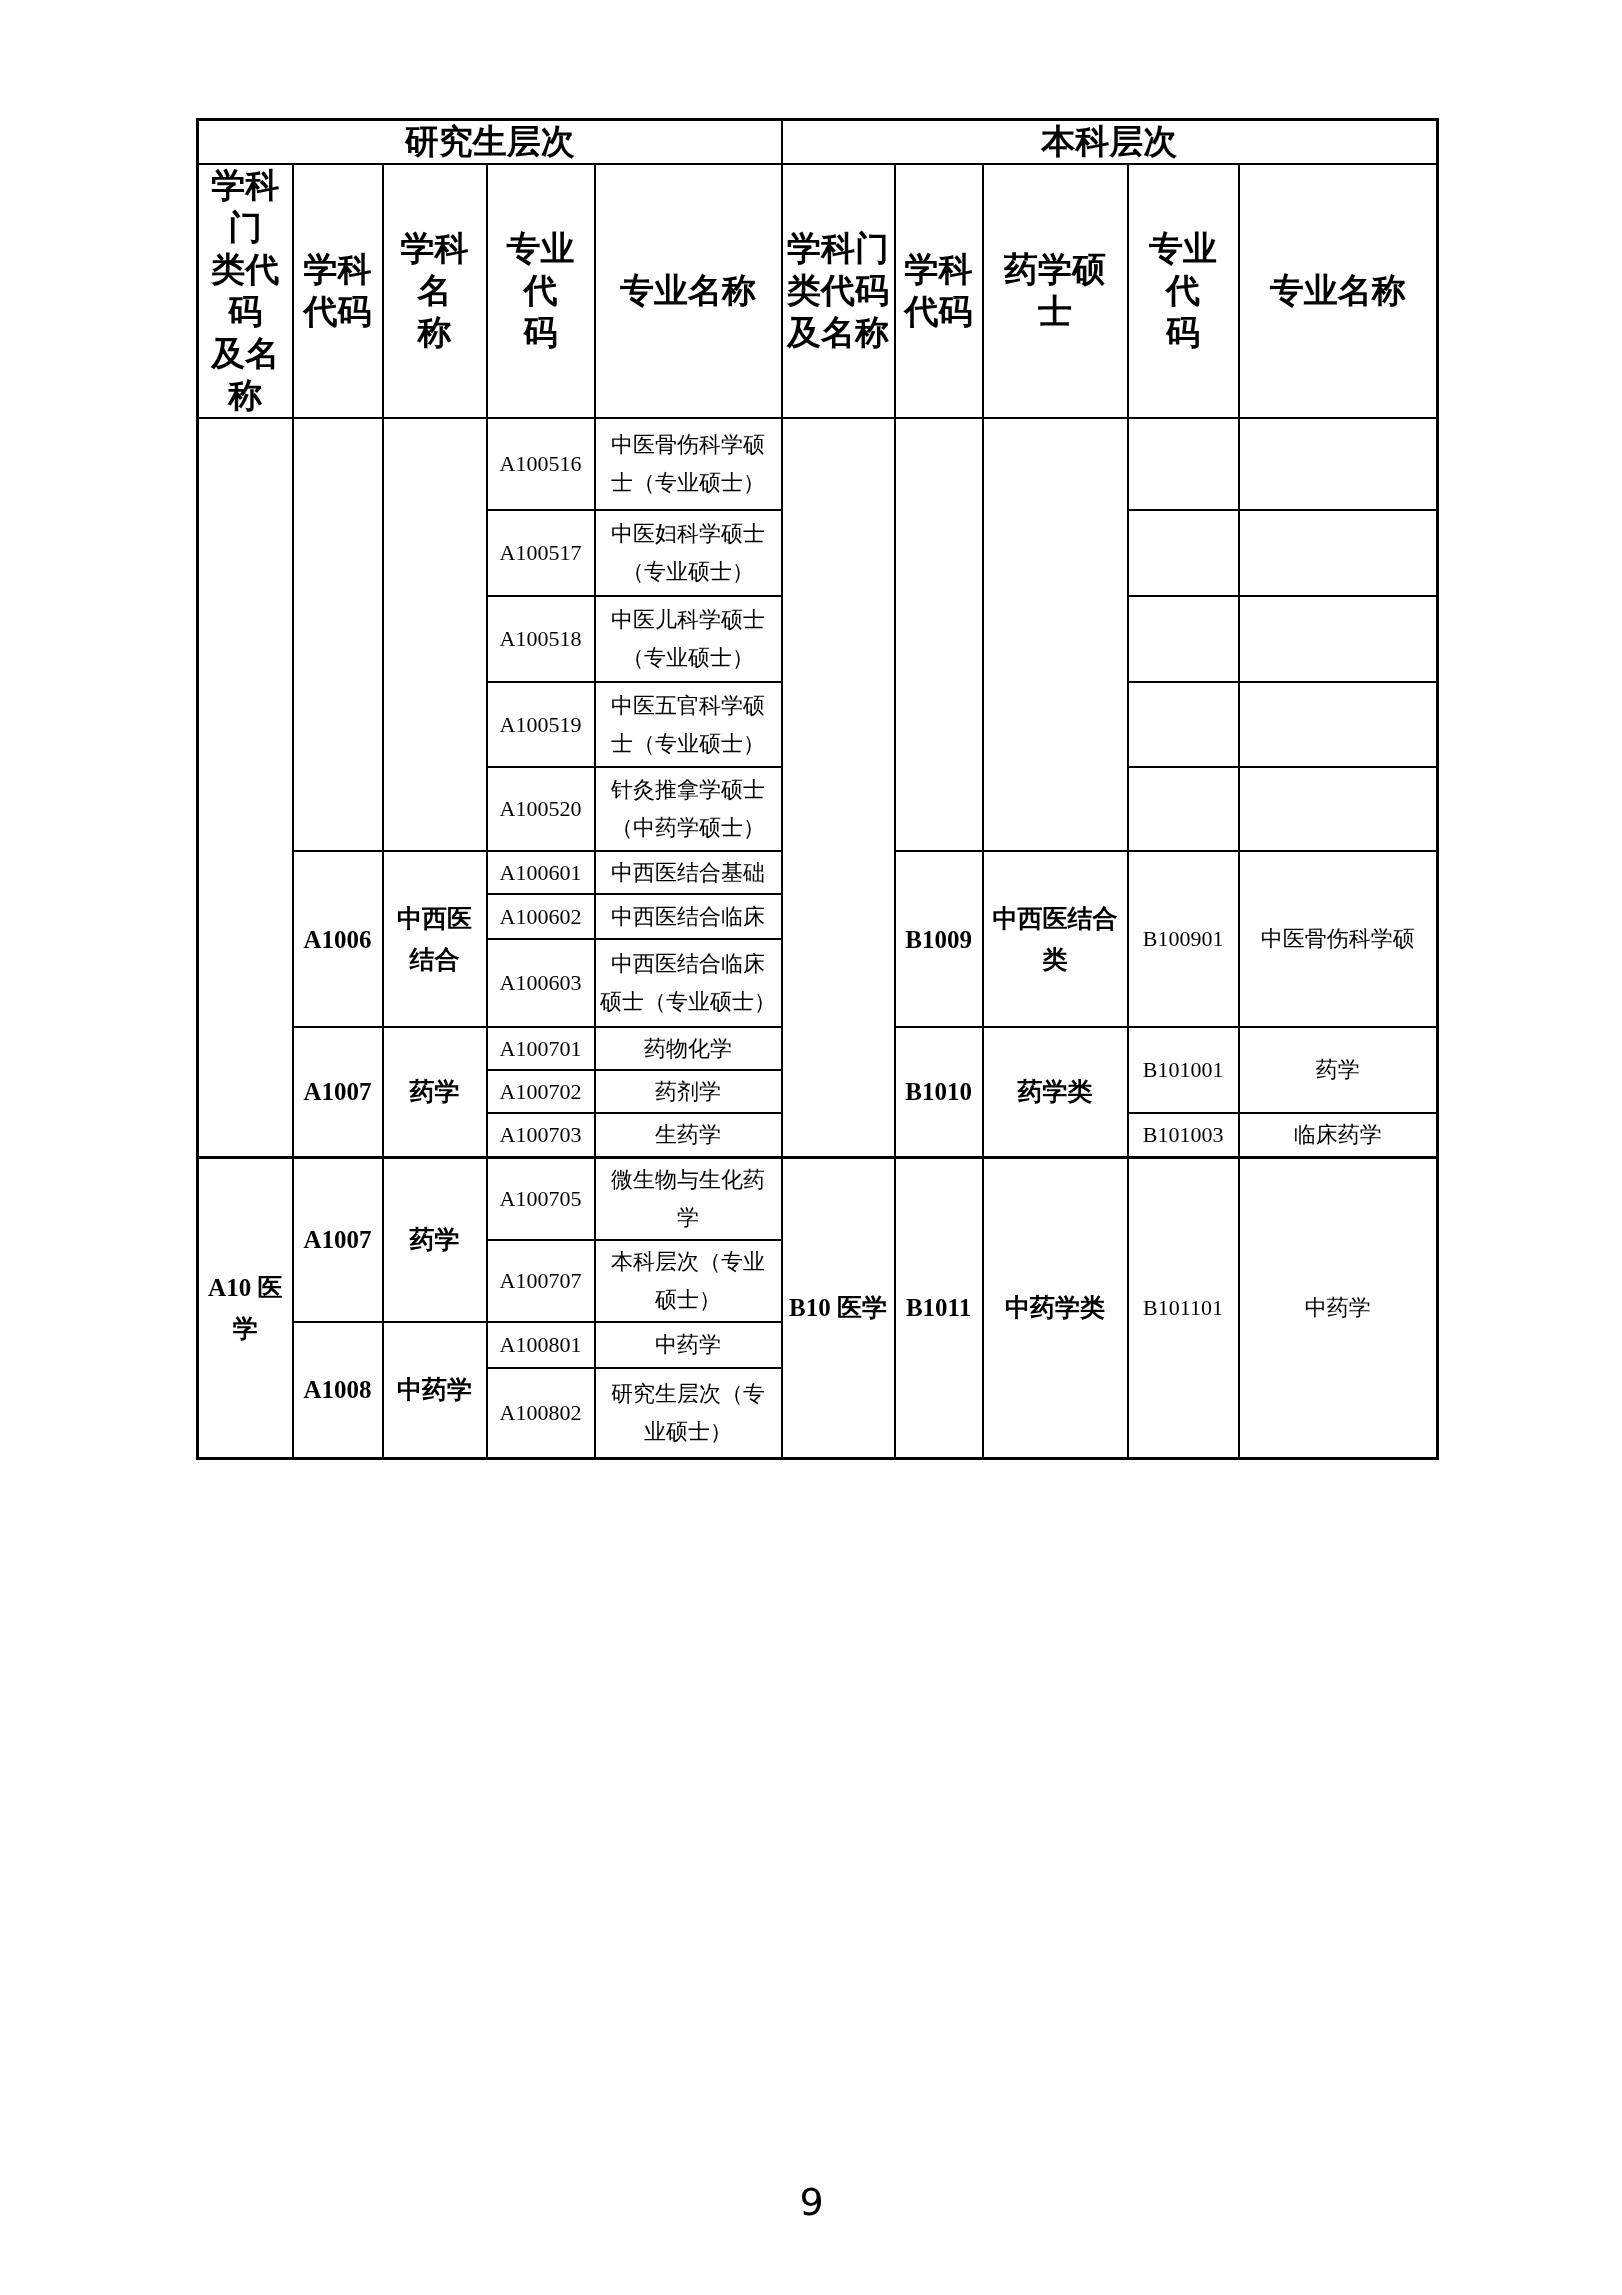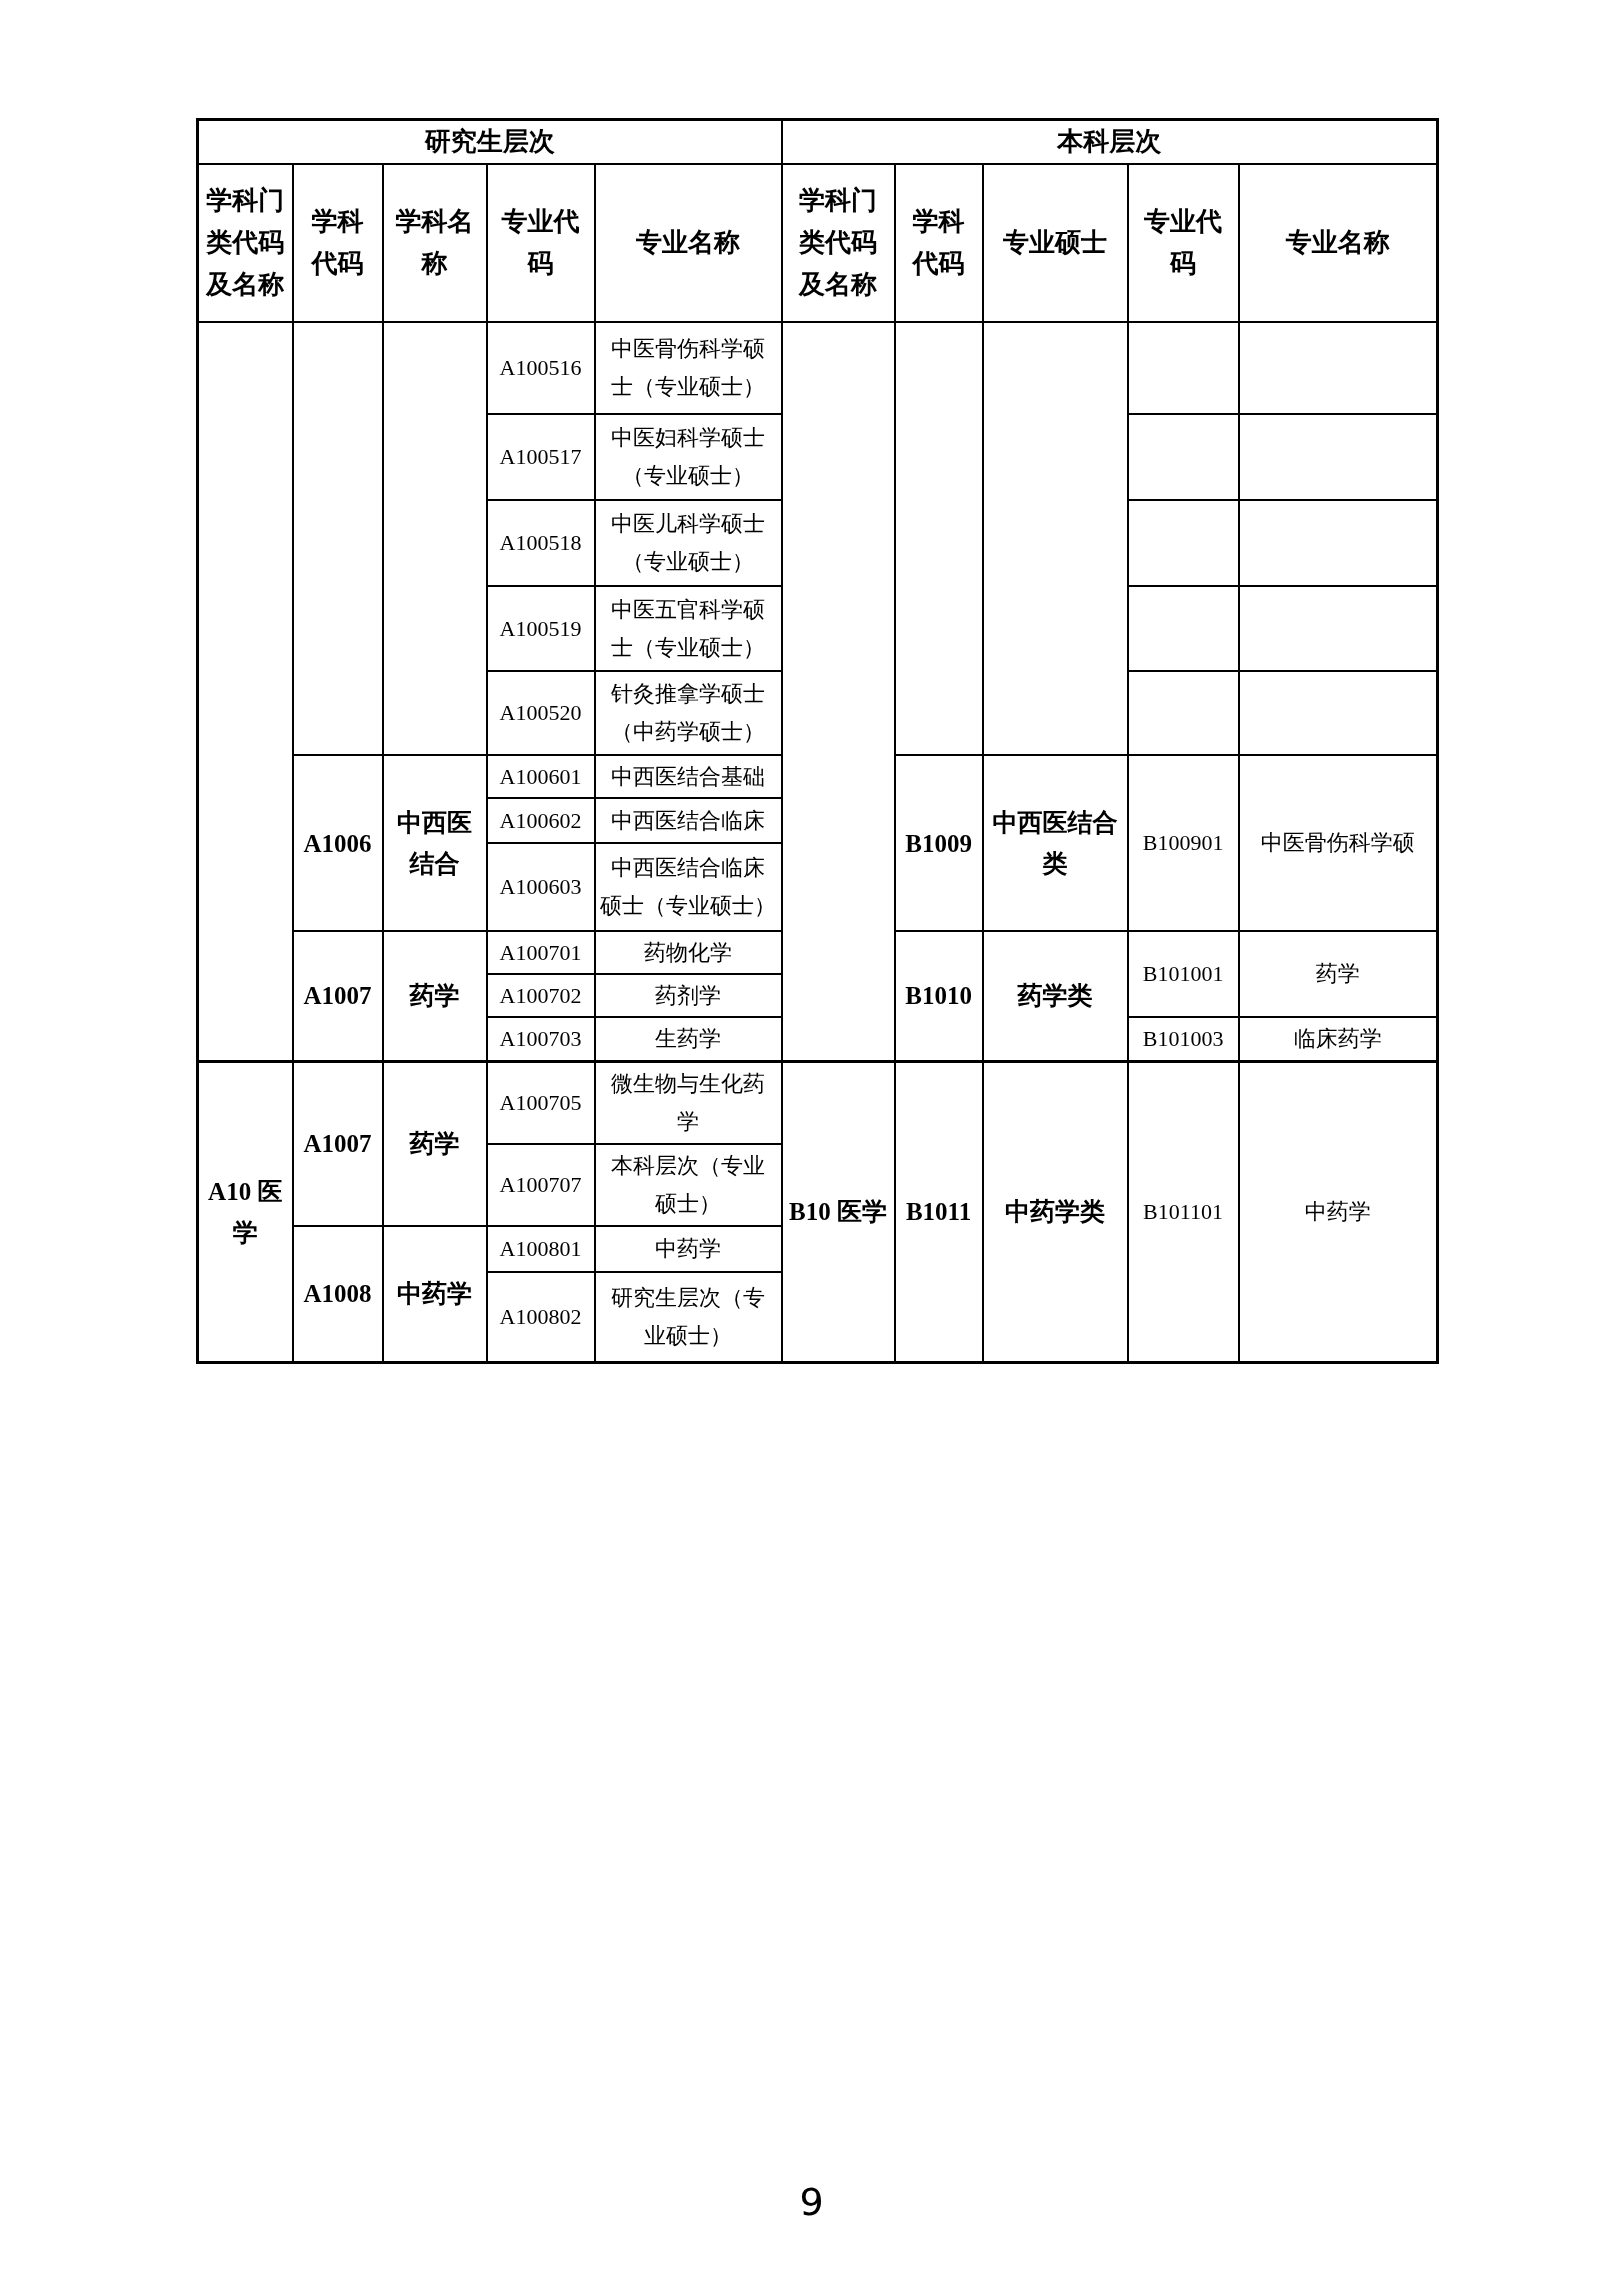--- a/index.html
+++ b/index.html
@@ -35,21 +35,21 @@
     text-align: center;
     vertical-align: middle;
     white-space: pre-line;
     padding: 0 3.9px;
     font-size: 22px;
     line-height: 38px;
     overflow: hidden;
   }
   table.code-table td.hdr {
     font-weight: bold;
-    font-size: 26px;
+    font-size: 34px;
     line-height: 42px;
   }
   table.code-table td.grp {
     font-weight: bold;
     font-size: 25px;
     line-height: 41px;
   }
   table.code-table tr.thick-top td {
     border-top: 3.9px solid #000;
   }
@@ -99,21 +99,21 @@
       <td class="hdr">学科名
 称</td>
       <td class="hdr">专业代
 码</td>
       <td class="hdr">专业名称</td>
       <td class="hdr">学科门
 类代码
 及名称</td>
       <td class="hdr">学科
 代码</td>
-      <td class="hdr">专业硕士</td>
+      <td class="hdr">药学硕士</td>
       <td class="hdr">专业代
 码</td>
       <td class="hdr">专业名称</td>
     </tr>
 
     <tr style="height:92px">
       <td rowspan="11"></td>
       <td rowspan="5"></td>
       <td rowspan="5"></td>
       <td>A100516</td>

